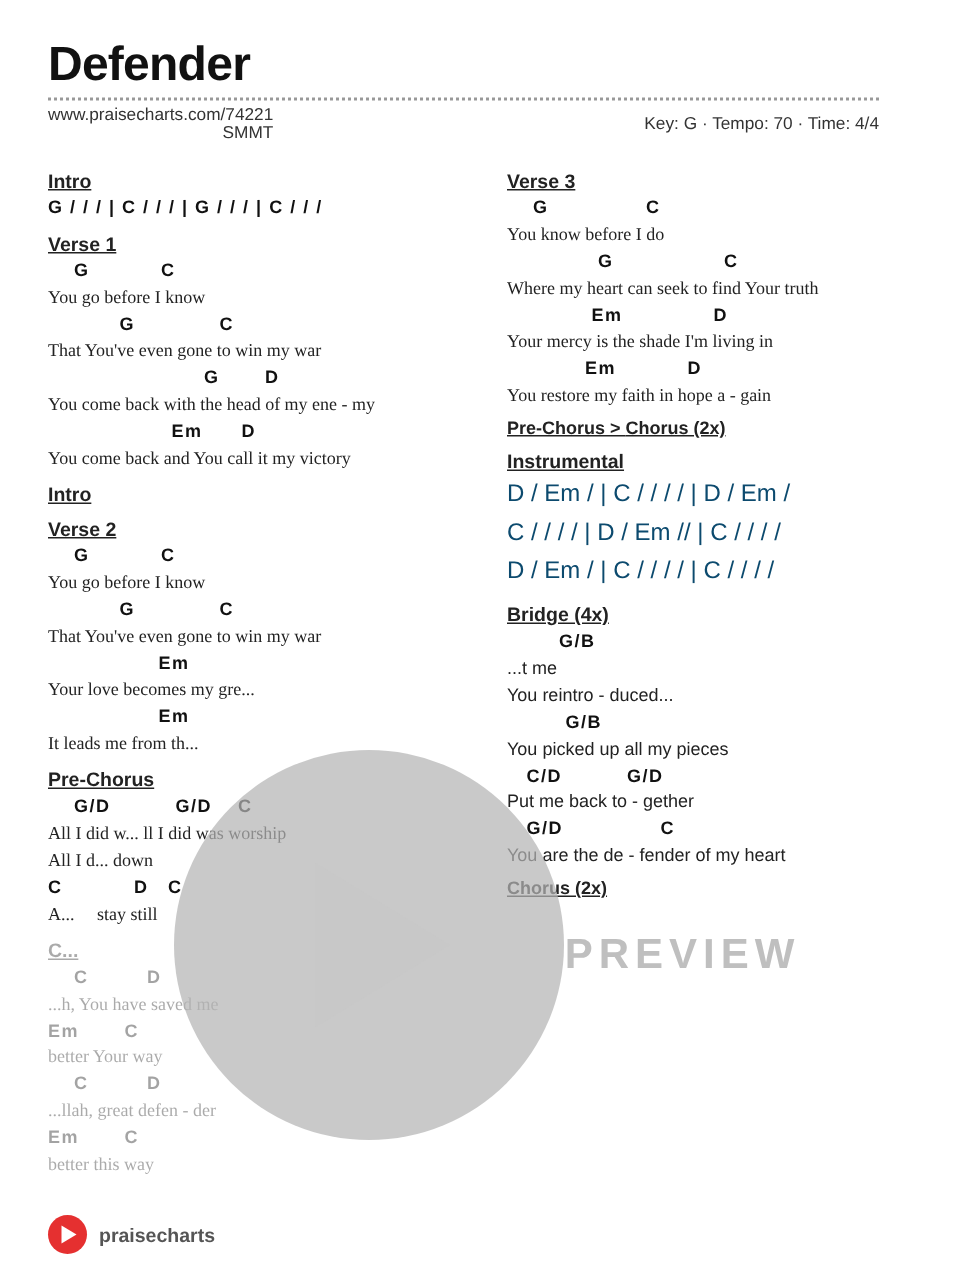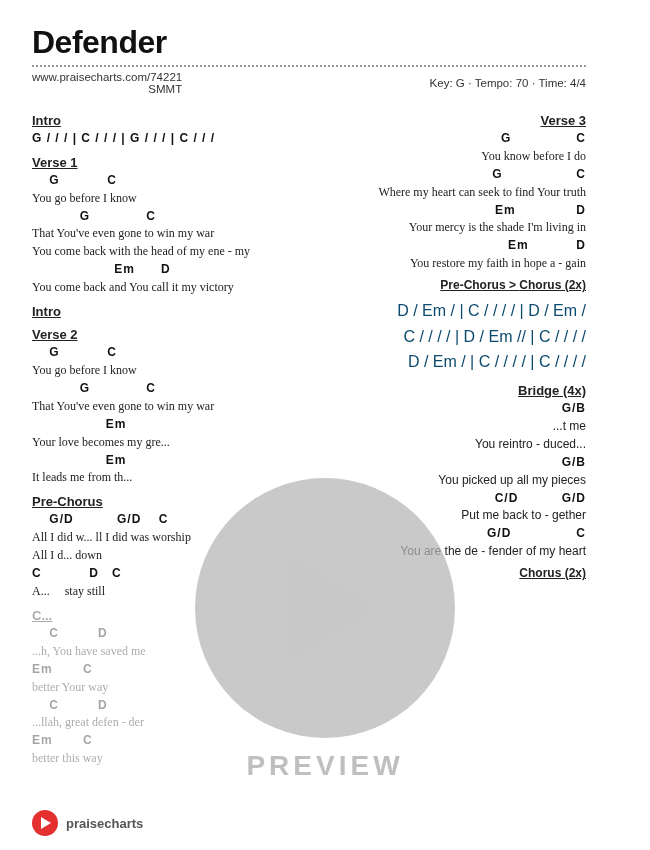--- a/index.html
+++ b/index.html
@@ -103,21 +103,21 @@
     }
 
     
     .preview-overlay {
       position: absolute;
       bottom: 0;
       left: 0;
       width: 650px;
       height: 440px;
       display: flex;
-      flex-direction: column;
+      flex-direction: row;
       align-items: center;
       justify-content: center;
       z-index: 10;
     }
 
     
     .play-circle {
       width: 260px;
       height: 260px;
       border-radius: 50%;
@@ -176,21 +176,20 @@
     }
 
     .footer-text {
       font-size: 13px;
       color: #555;
       font-weight: bold;
     }
 
     .right-section {
       margin-top: 0;
-      text-align: right;
     }
 
     .instrumental-line {
       font-size: 16px;
       color: #0c4a6e;
       line-height: 1.6;
     }
 
     .bridge-lyric {
       font-size: 12px;
@@ -229,20 +228,21 @@
         <div class="section-title">Intro</div>
         <div class="chord-line">G / / /  |  C / / /  |  G / / /  |  C / / /</div>
       </div>
 
       <div class="section-block">
         <div class="section-title">Verse 1</div>
         <div class="chord-line">&nbsp;&nbsp;&nbsp;&nbsp;G&nbsp;&nbsp;&nbsp;&nbsp;&nbsp;&nbsp;&nbsp;&nbsp;&nbsp;&nbsp;&nbsp;C</div>
         <div class="lyric-line">You go before I know</div>
         <div class="chord-line">&nbsp;&nbsp;&nbsp;&nbsp;&nbsp;&nbsp;&nbsp;&nbsp;&nbsp;&nbsp;&nbsp;G&nbsp;&nbsp;&nbsp;&nbsp;&nbsp;&nbsp;&nbsp;&nbsp;&nbsp;&nbsp;&nbsp;&nbsp;&nbsp;C</div>
         <div class="lyric-line">That You've even gone to win my war</div>
+        <div class="chord-line">&nbsp;&nbsp;&nbsp;&nbsp;&nbsp;&nbsp;&nbsp;&nbsp;&nbsp;&nbsp;&nbsp;&nbsp;&nbsp;&nbsp;&nbsp;&nbsp;&nbsp;&nbsp;&nbsp;&nbsp;&nbsp;&nbsp;&nbsp;&nbsp;G&nbsp;&nbsp;&nbsp;&nbsp;&nbsp;&nbsp;&nbsp;D</div>
         <div class="lyric-line">You come back with the head of my ene - my</div>
         <div class="chord-line">&nbsp;&nbsp;&nbsp;&nbsp;&nbsp;&nbsp;&nbsp;&nbsp;&nbsp;&nbsp;&nbsp;&nbsp;&nbsp;&nbsp;&nbsp;&nbsp;&nbsp;&nbsp;&nbsp;Em&nbsp;&nbsp;&nbsp;&nbsp;&nbsp;&nbsp;D</div>
         <div class="lyric-line">You come back and You call it my victory</div>
       </div>
 
       <div class="section-block">
         <div class="section-title">Intro</div>
       </div>
 
       <div class="section-block">
@@ -292,20 +292,21 @@
         <div class="lyric-line">Your mercy is the shade I'm living in</div>
         <div class="chord-line">&nbsp;&nbsp;&nbsp;&nbsp;&nbsp;&nbsp;&nbsp;&nbsp;&nbsp;&nbsp;&nbsp;&nbsp;Em&nbsp;&nbsp;&nbsp;&nbsp;&nbsp;&nbsp;&nbsp;&nbsp;&nbsp;&nbsp;&nbsp;D</div>
         <div class="lyric-line">You restore my faith in hope a - gain</div>
       </div>
 
       <div class="section-block">
         <div class="pre-chorus-label">Pre-Chorus &gt; <span>Chorus (2x)</span></div>
       </div>
 
       <div class="section-block">
+        <div class="section-title">Instrumental</div>
         <div class="instrumental-line">D / Em /  |  C / / / /  |  D / Em /</div>
         <div class="instrumental-line">C / / / /  |  D / Em //  |  C / / / /</div>
         <div class="instrumental-line">D / Em /  |  C / / / /  |  C / / / /</div>
       </div>
 
       <div class="section-block">
         <div class="section-title">Bridge (4x)</div>
         <div class="chord-line">&nbsp;&nbsp;&nbsp;&nbsp;&nbsp;&nbsp;&nbsp;&nbsp;G/B</div>
         <div class="bridge-lyric">...t me</div>
         <div class="bridge-lyric">You reintro - duced...</div>

